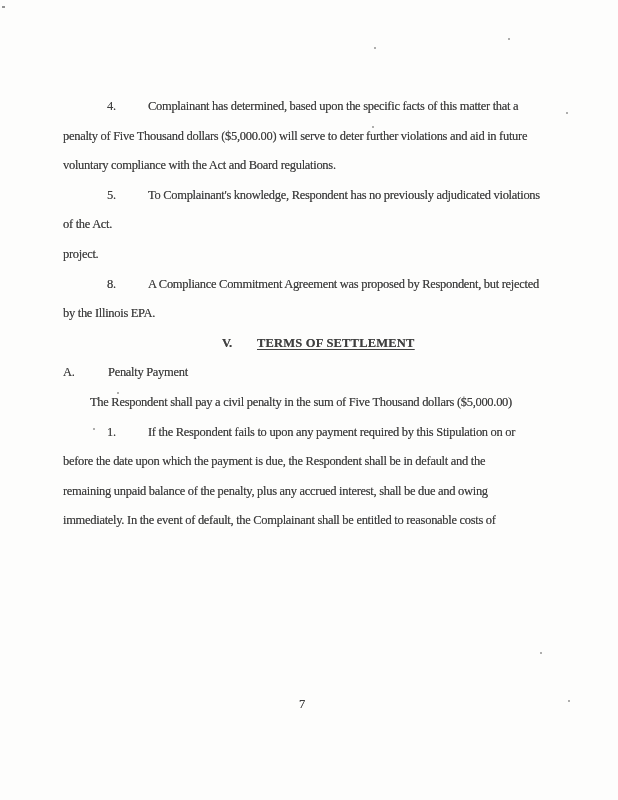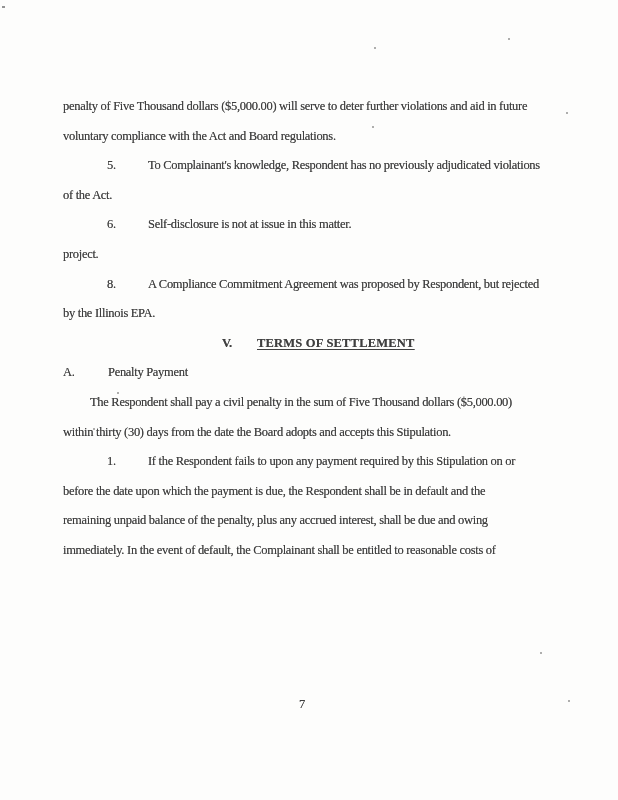--- a/index.html
+++ b/index.html
@@ -76,39 +76,38 @@
   <div class="speck" style="left:374px; top:47px;"></div>
   <div class="speck" style="left:566px; top:112px;"></div>
   <div class="speck" style="left:372px; top:126px;"></div>
   <div class="speck" style="left:117px; top:392px;"></div>
   <div class="speck" style="left:93px;  top:428px;"></div>
   <div class="speck" style="left:540px; top:652px;"></div>
   <div class="speck" style="left:568px; top:700px;"></div>
 
   <div class="content">
 
+    <div class="line"><span class="pnum">4.</span><span>Complainant has determined, based upon the specific facts of this matter that a</span></div>
     <div class="line">penalty of Five Thousand dollars ($5,000.00) will serve to deter further violations and aid in future</div>
     <div class="line">voluntary compliance with the Act and Board regulations.</div>
 
     <div class="line"><span class="pnum">5.</span><span>To Complainant's knowledge, Respondent has no previously adjudicated violations</span></div>
     <div class="line">of the Act.</div>
 
-    <div class="line"><span class="pnum">6.</span><span>Self-disclosure is not at issue in this matter.</span></div>
 
     <div class="line">project.</div>
 
     <div class="line"><span class="pnum">8.</span><span>A Compliance Commitment Agreement was proposed by Respondent, but rejected</span></div>
     <div class="line">by the Illinois EPA.</div>
 
     <div class="line heading-line"><span class="heading-numeral">V.</span><span class="heading-title">TERMS OF SETTLEMENT</span></div>
 
     <div class="line"><span class="plett">A.</span><span>Penalty Payment</span></div>
 
     <div class="line body-indent">The Respondent shall pay a civil penalty in the sum of Five Thousand dollars ($5,000.00)</div>
-    <div class="line">within thirty (30) days from the date the Board adopts and accepts this Stipulation.</div>
 
 
     <div class="line"><span class="pnum">1.</span><span>If the Respondent fails to upon any payment required by this Stipulation on or</span></div>
     <div class="line">before the date upon which the payment is due, the Respondent shall be in default and the</div>
     <div class="line">remaining unpaid balance of the penalty, plus any accrued interest, shall be due and owing</div>
     <div class="line">immediately.  In the event of default, the Complainant shall be entitled to reasonable costs of</div>
 
   </div>
 
   <div class="page-number">7</div>

